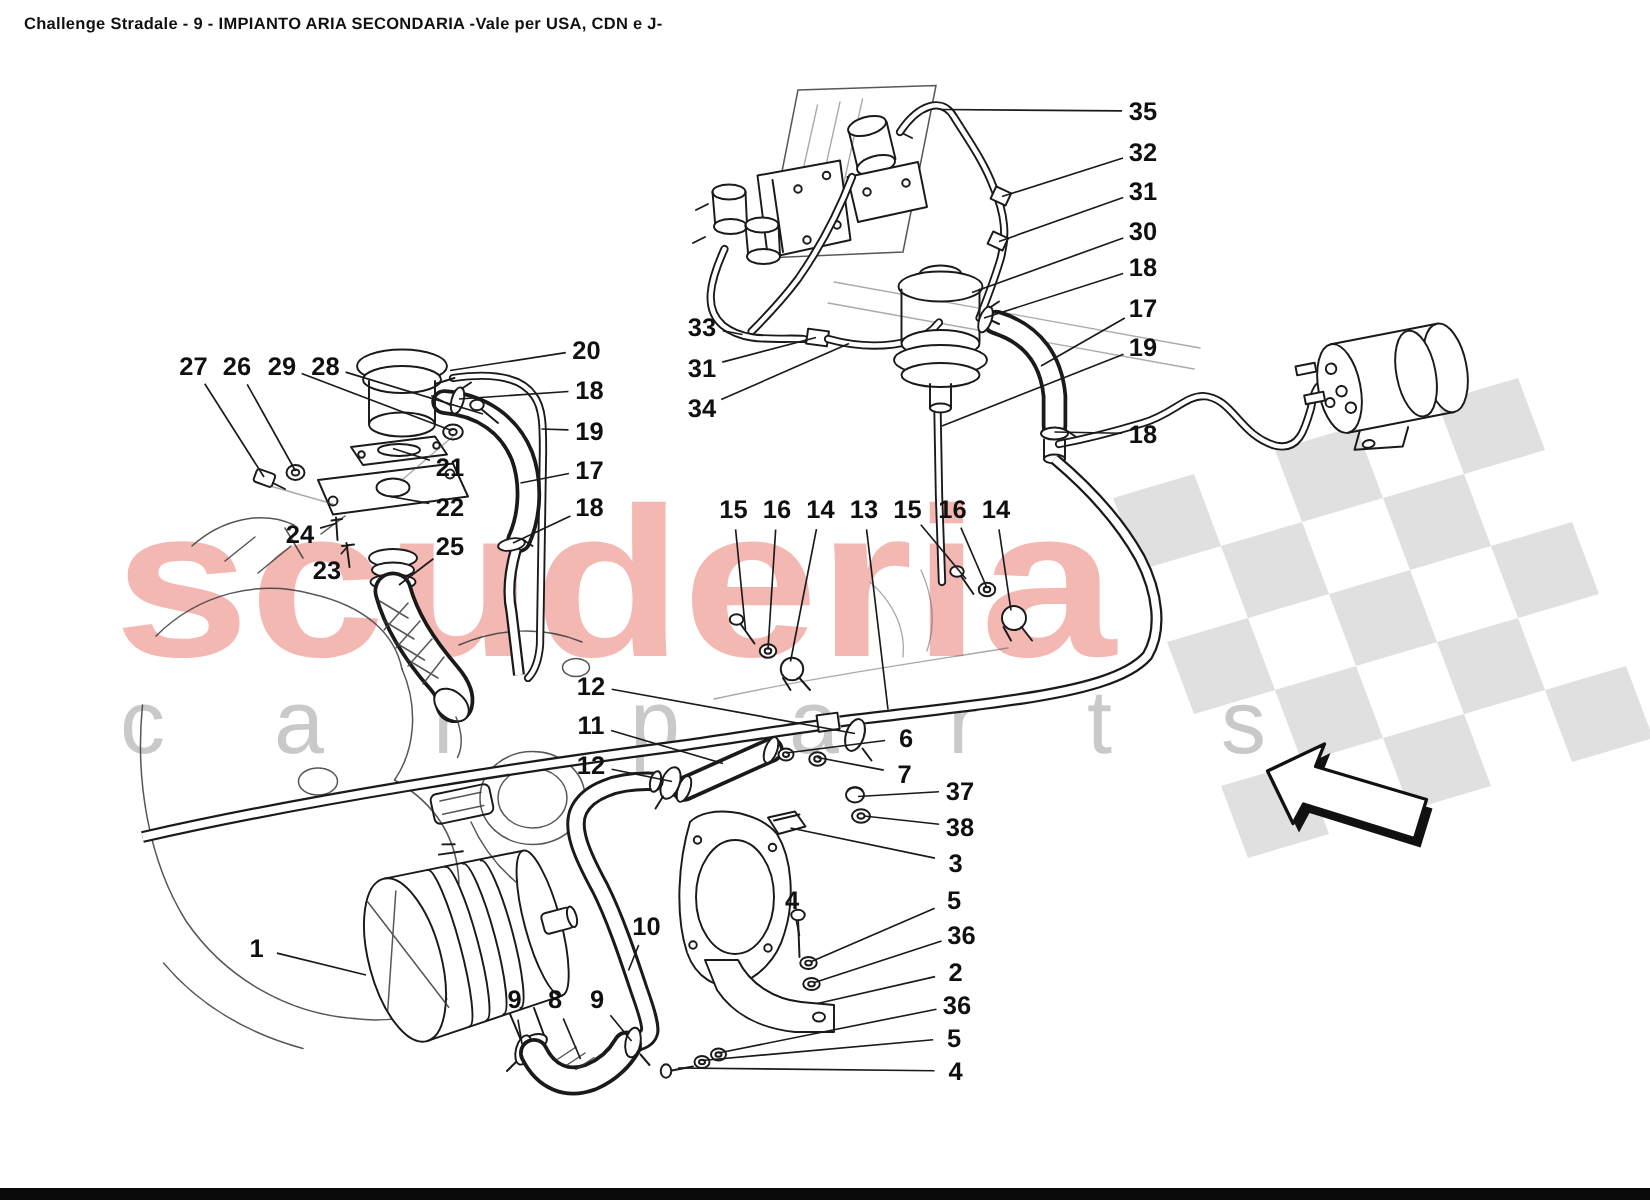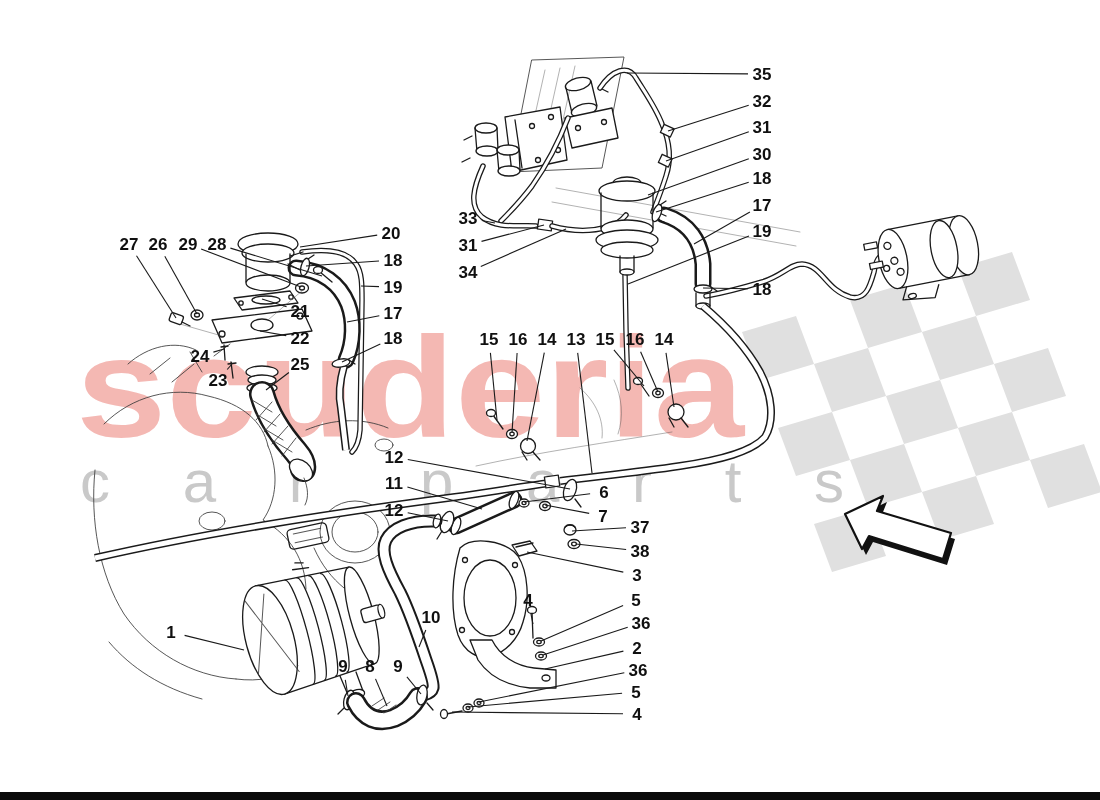--- a/index.html
+++ b/index.html
@@ -26,20 +26,21 @@
   .t26o{stroke:#1a1a1a;stroke-width:26;fill:none;stroke-linecap:round;}
   .t26i{stroke:#fff;stroke-width:21;fill:none;stroke-linecap:round;}
   .wm-brand{font:700 142px "Liberation Sans",sans-serif;}
   .wm-sub{font:400 60px "Liberation Sans",sans-serif;}
 </style>
 </head>
 <body>
 
 <div class="stage">
 
+  <div class="header">Challenge Stradale - 9 - IMPIANTO ARIA SECONDARIA -Vale per USA, CDN e J-</div>
 
   <svg class="art" width="1100" height="800" viewBox="0 0 1100 800">
 
     <g>
 
       <g transform="translate(742,332)" fill="#e0e0e0">
         <polygon points="0,0 54,-16 72,32 18,48"></polygon>
         <polygon points="108,-32 162,-48 180,0 126,16"></polygon>
         <polygon points="216,-64 270,-80 288,-32 234,-16"></polygon>
         <polygon points="72,32 126,16 144,64 90,80"></polygon>

